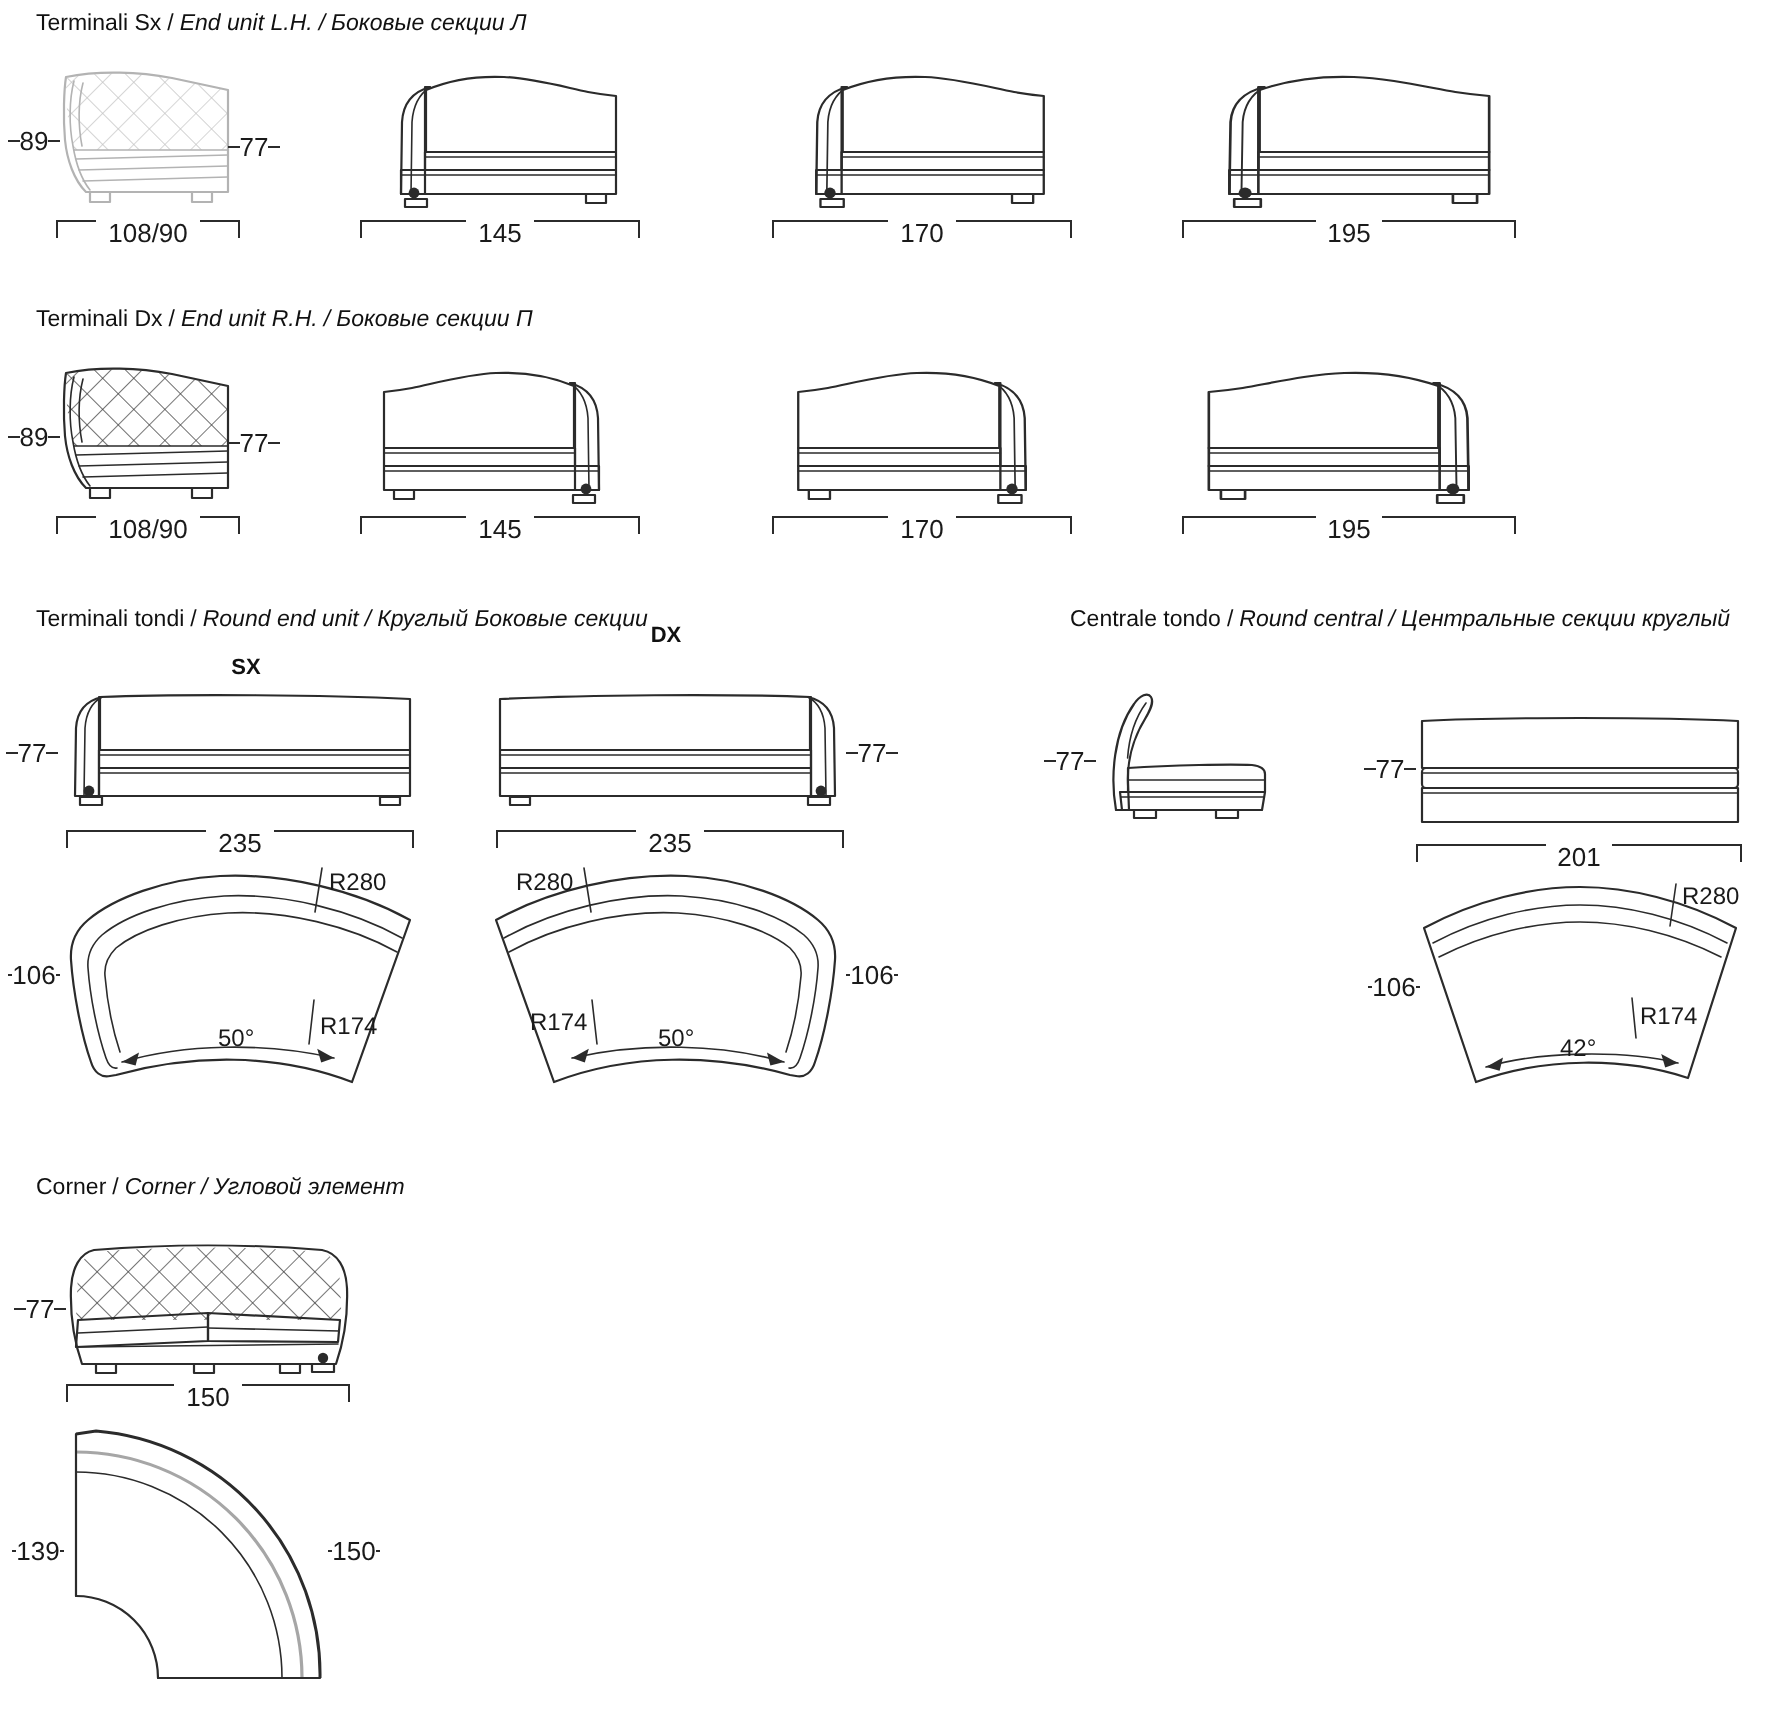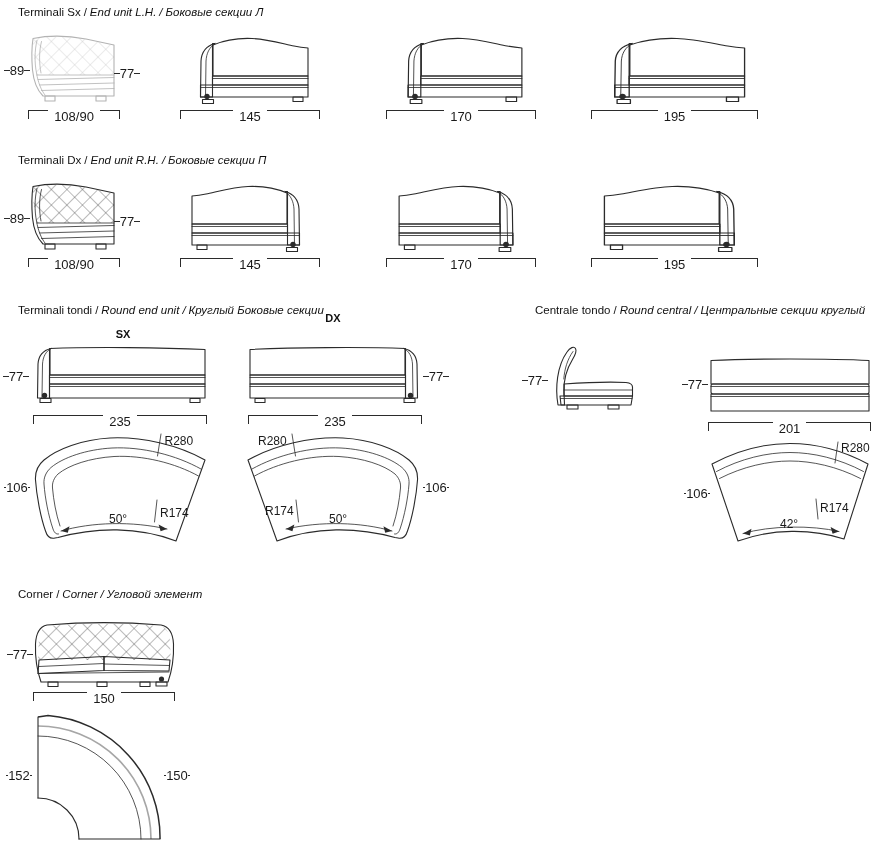--- a/index.html
+++ b/index.html
@@ -435,21 +435,21 @@
   <path d="M8,7 L18,5.5 A122,122 0 0 1 130,129" fill="none" stroke="#2b2b2b" stroke-width="1.5"></path>
   <path d="M8,16 A113,113 0 0 1 121,129" fill="none" stroke="#a6a6a6" stroke-width="1.6"></path>
   <path class="ln thin" d="M8,26 A103,103 0 0 1 111,129"></path>
   <path class="ln" d="M8,7 L8,88"></path>
   <path class="ln" d="M8,88 A41,41 0 0 1 49,129"></path>
   <path class="ln" d="M49,129 L130,129"></path>
 </svg>
 <div class="vdim" style="left:6px;top:712px;height:126px">
     <i class="vt"></i>
     <i class="vl"></i>
-    <b class="vval">152</b>
+    <b class="vval">139</b>
     <i class="vl"></i>
     <i class="vt"></i>
   </div>
 <div class="vdim" style="left:164px;top:712px;height:126px">
     <i class="vt"></i>
     <i class="vl"></i>
     <b class="vval">150</b>
     <i class="vl"></i>
     <i class="vt"></i>
   </div>

